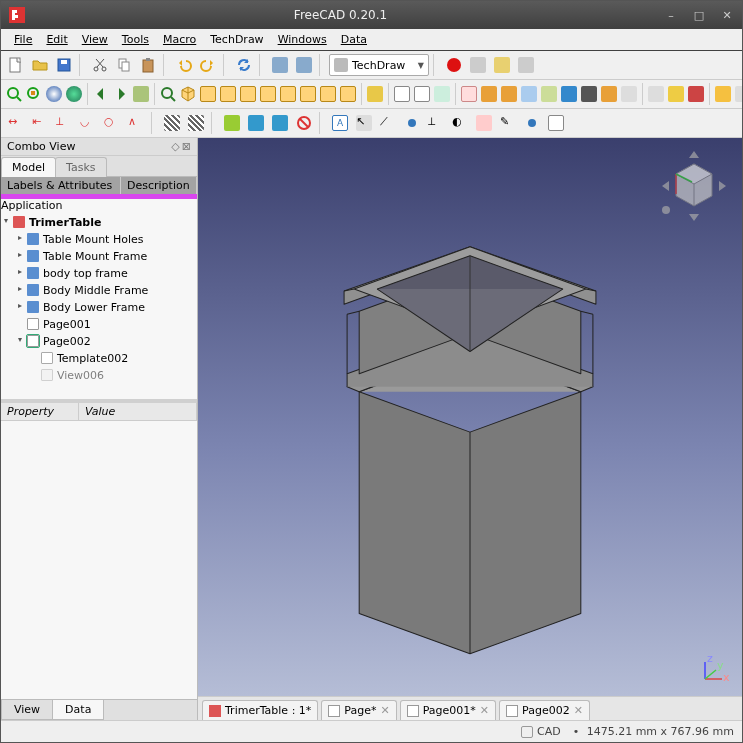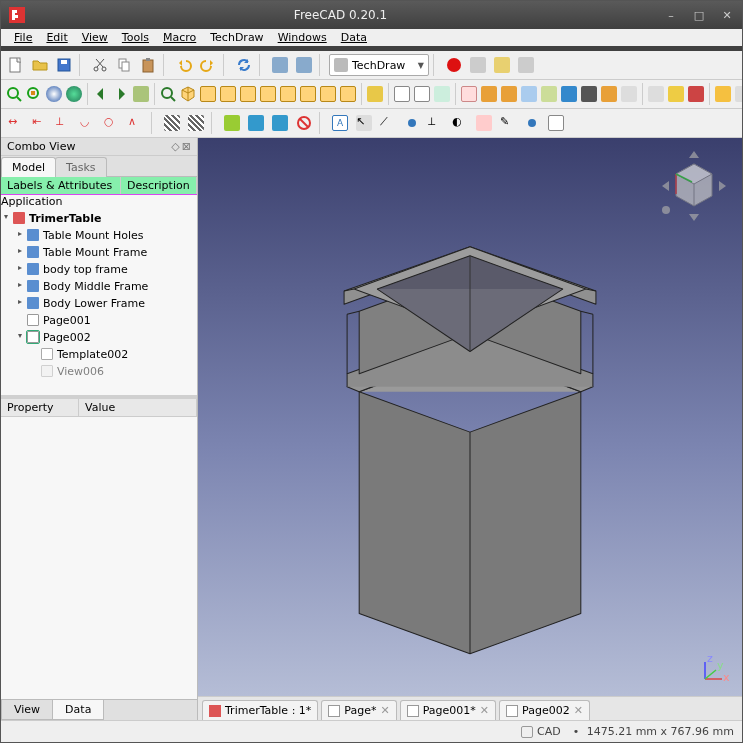--- a/index.html
+++ b/index.html
@@ -4,21 +4,21 @@
 <style>
 * { margin:0; padding:0; box-sizing:border-box; font-family:"DejaVu Sans",Arial,sans-serif; font-size:11px; }
 body { width:743px; height:743px; overflow:hidden; background:#dcdcdc; display:flex; flex-direction:column; border:1px solid #555; }
 
 .titlebar { height:28px; background:linear-gradient(#5a5a5a,#3f3f3f); color:#eee; display:flex; align-items:center; padding:0 8px; }
 .titlebar .spacer { flex:1; }
 .titlebar .title { font-size:12px; }
 .titlebar .wbtn { width:14px; height:14px; margin-left:14px; color:#ccc; display:inline-flex; align-items:center; justify-content:center; cursor:pointer;}
 .titlebar .app-icon { width:16px; height:16px; margin-right:6px; display:inline-block; border-radius:2px; }
 
-.menubar { height:22px; background:#efefef; display:flex; align-items:center; padding:0 6px; border-bottom:5px solid #404040; }
+.menubar { height:22px; background:#efefef; display:flex; align-items:center; padding:0 6px; border-bottom:1px solid #404040; }
 .menubar .mi { padding:2px 7px; cursor:pointer; }
 .menubar .mnemonic { text-decoration:underline; }
 
 .toolbar { display:flex; align-items:center; padding:3px 4px; background:#f0f0f0; border-bottom:1px solid #ccc; gap:2px; flex-wrap:nowrap; }
 .toolbar .tbtn { width:22px; height:22px; display:flex; align-items:center; justify-content:center; border:1px solid transparent; border-radius:3px; cursor:pointer; }
 .toolbar .sep { width:6px; height:22px; margin:0 2px; border-left:1px solid #ccc; }
 .ticon { width:16px; height:16px; display:inline-block; border-radius:2px; }
 .wb-select { height:22px; width:100px; display:flex; align-items:center; border:1px solid #aaa; background:#fff; padding:0 4px; font-size:11px; border-radius:2px; cursor:pointer; }
 .wb-select .caret { margin-left:auto; font-size:8px; color:#555; }
 .wb-select .wb-icon { width:14px; height:14px; margin-right:4px; background:#bbb; border-radius:2px;}
@@ -26,29 +26,29 @@
 
 .main { flex:1; display:flex; min-height:0; }
 .combo { width:197px; background:#efefef; border-right:1px solid #bbb; display:flex; flex-direction:column; }
 .combo-title { height:18px; background:#e0e0e0; display:flex; align-items:center; padding:0 6px; border-bottom:1px solid #ccc; font-size:11px; }
 .combo-title .right-ctrl { margin-left:auto; display:flex; gap:2px; }
 .combo-title .right-ctrl span{cursor:pointer; color:#777;}
 .tabs { display:flex; background:#e0e0e0; border-bottom:1px solid #bbb; }
 .tab { padding:3px 10px; background:#f5f5f5; border:1px solid #bbb; border-bottom:none; margin-right:-1px; cursor:pointer; border-top-left-radius:3px; border-top-right-radius:3px; position:relative; top:1px; }
 .tab.inactive { background:#e0e0e0; color:#666; }
 .tab.front { z-index:2; background:#f7f7f7;}
-.col-head { background:#86efac; display:flex; border-bottom:1px solid #d946ef; }
+.col-head { background:#a3a3a3; display:flex; border-bottom:5px solid #d946ef; }
 .col-head .col { padding:2px 6px; border-right:1px solid #ccc; }
 .tree { flex:0 0 200px; overflow:auto; background:#f7f7f7; }
 .tree-row { display:flex; align-items:flex-start; height:17px; padding-left:0; cursor:pointer; }
 .tri { width:10px; font-size:8px; color:#555; text-align:center; }
 .node-icon { width:12px; height:12px; margin:0 4px 0 2px; border-radius:1px; flex-shrink:0;}
 .ind { display:inline-block; }
 .split { height:4px; background:#d0d0d0; cursor:row-resize; }
-.prop-head { background:#e8e8e8; display:flex; border-bottom:1px solid #ccc; }
+.prop-head { background:#e8e8e8; display:flex; border-bottom:1px solid #ccc;font-style:italic; }
 .prop-head .col { padding:2px 6px; border-right:1px solid #ccc; }
 .prop-body { flex:1; background:#f7f7f7; }
 .prop-tabs { display:flex; background:#e0e0e0; border-top:1px solid #bbb; }
 .prop-tab { padding:3px 12px; background:#e0e0e0; border:1px solid #bbb; border-top:none; margin-right:-1px; cursor:pointer; }
 .prop-tab.active { background:#f7f7f7; }
 
 .viewport-col { flex:1; display:flex; flex-direction:column; min-width:0; }
 .viewport { flex:1; position:relative; background:linear-gradient(to bottom,#3a3f6d 0%, #7b84b0 55%, #b5bdd6 100%); overflow:hidden; }
 svg.model { width:100%; height:100%; }
 .nav-cube { position:absolute; top:8px; right:8px; width:80px; height:80px; opacity:.8; }

